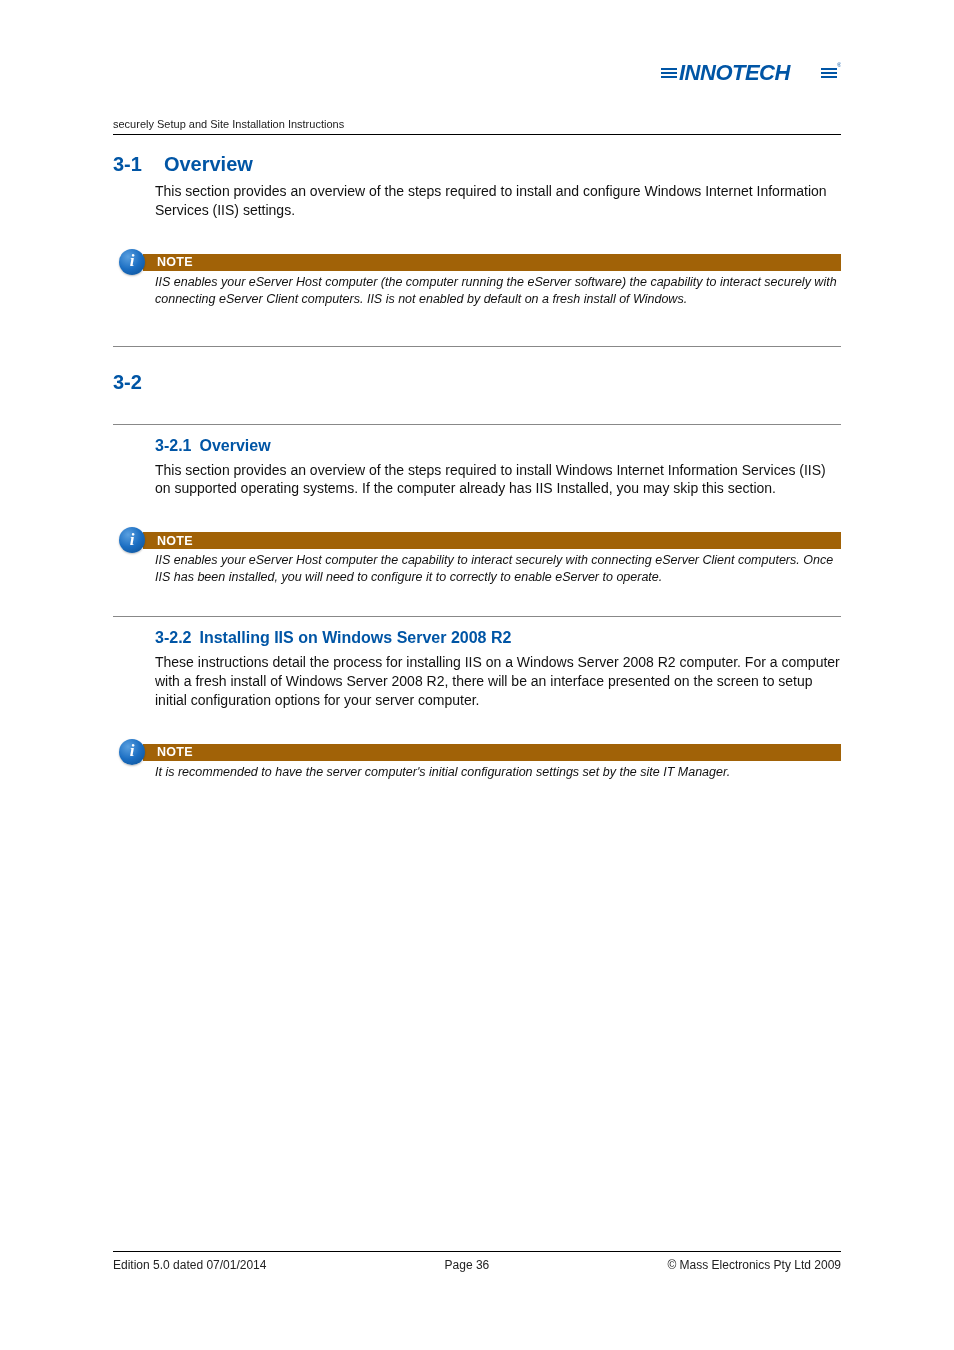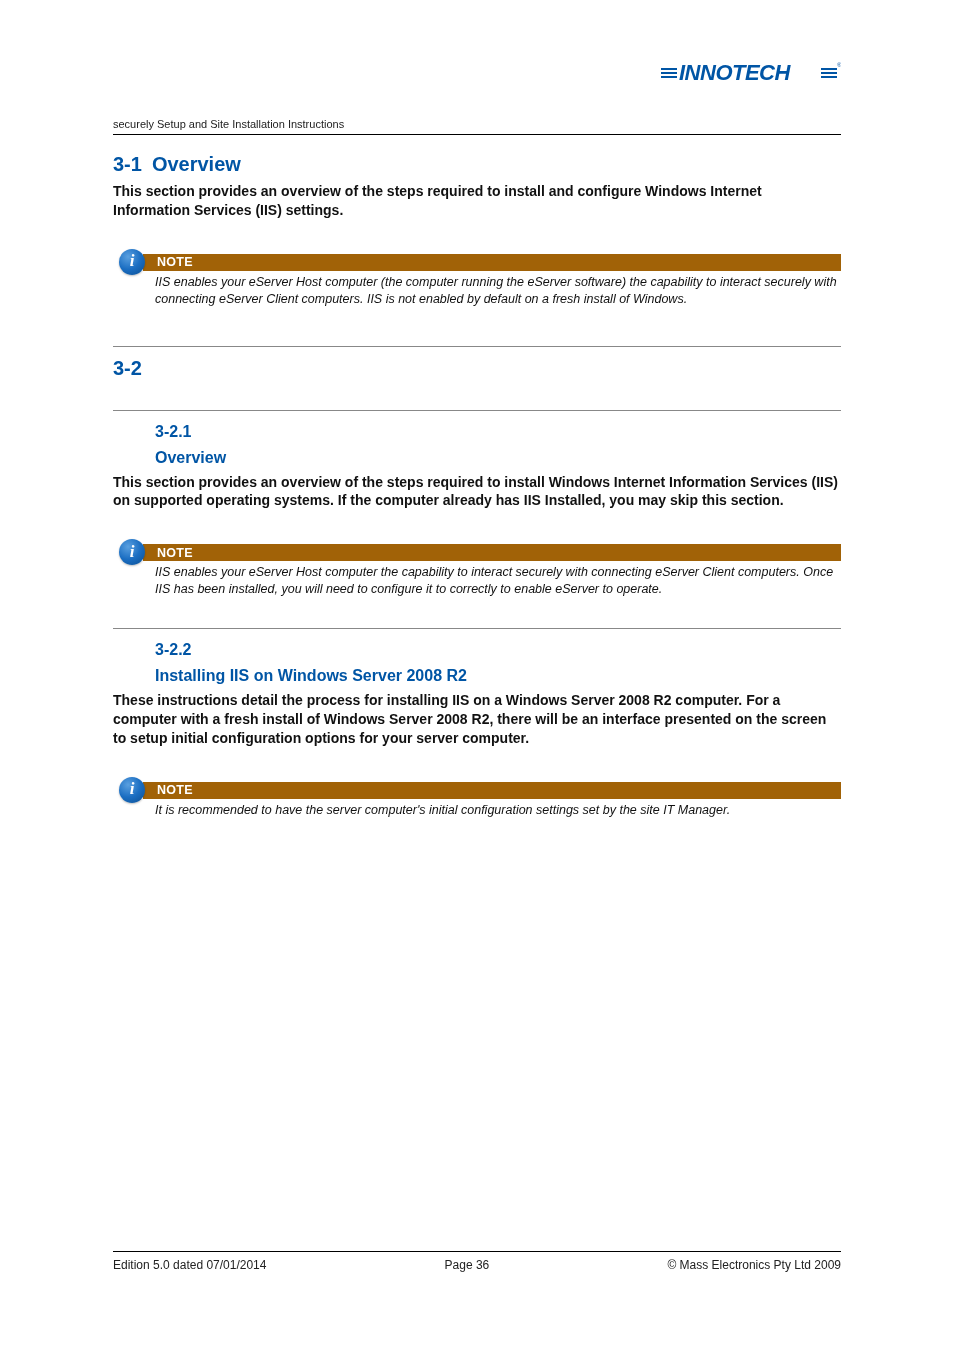--- a/index.html
+++ b/index.html
@@ -30,46 +30,45 @@
     margin-top: 60px;
     padding-bottom: 4px;
     border-bottom: 1px solid #000;
   }
   .h1 {
     color: #0055a5;
     font-weight: 700;
     font-size: 20px;
     margin-top: 18px;
     display: flex;
-    gap: 10px;
+    gap: 22px;
   }
   .h2-rule {
     border-top: 1px solid #888;
     margin-top: 30px;
   }
   .h1-rule {
     border-top: 1px solid #888;
     margin-top: 38px;
   }
   .h2 {
     color: #0055a5;
     font-weight: 700;
     font-size: 16px;
     margin-top: 12px;
     margin-left: 42px;
     display: flex;
     gap: 8px;
-    flex-direction: column;
   }
   .body-text {
     font-size: 14px;
     line-height: 1.35;
+    margin-left: 42px;
     margin-top: 6px;
     color: #111;
-    font-weight: bold;
   }
   .note-block {
     margin-top: 34px;
     position: relative;
   }
   .note-header {
     position: relative;
     height: 18px;
   }
   .note-bar {
@@ -169,21 +168,21 @@
       <div class="note-icon">
         <span class="note-icon-glyph">i</span>
       </div>
     </div>
     <div class="note-body">
       <span>IIS enables your </span><span class="bold">eServer Host computer</span><span> (the computer running the eServer software) the capability to interact securely with connecting eServer Client computers.  IIS is not enabled by default on a fresh install of Windows.</span>
     </div>
   </div>
 
   <div class="h1-rule"></div>
-  <div class="h1" style="margin-top:10px;">
+  <div class="h1" style="margin-top:24px;">
     <span>3-2</span>
   </div>
 
   <div class="h2-rule"></div>
   <div class="h2">
     <span>3-2.1</span>
     <span>Overview</span>
   </div>
   <div class="body-text">This section provides an overview of the steps required to install Windows Internet Information Services (IIS) on supported operating systems.  If the computer already has IIS Installed, you may skip this section.</div>
 

